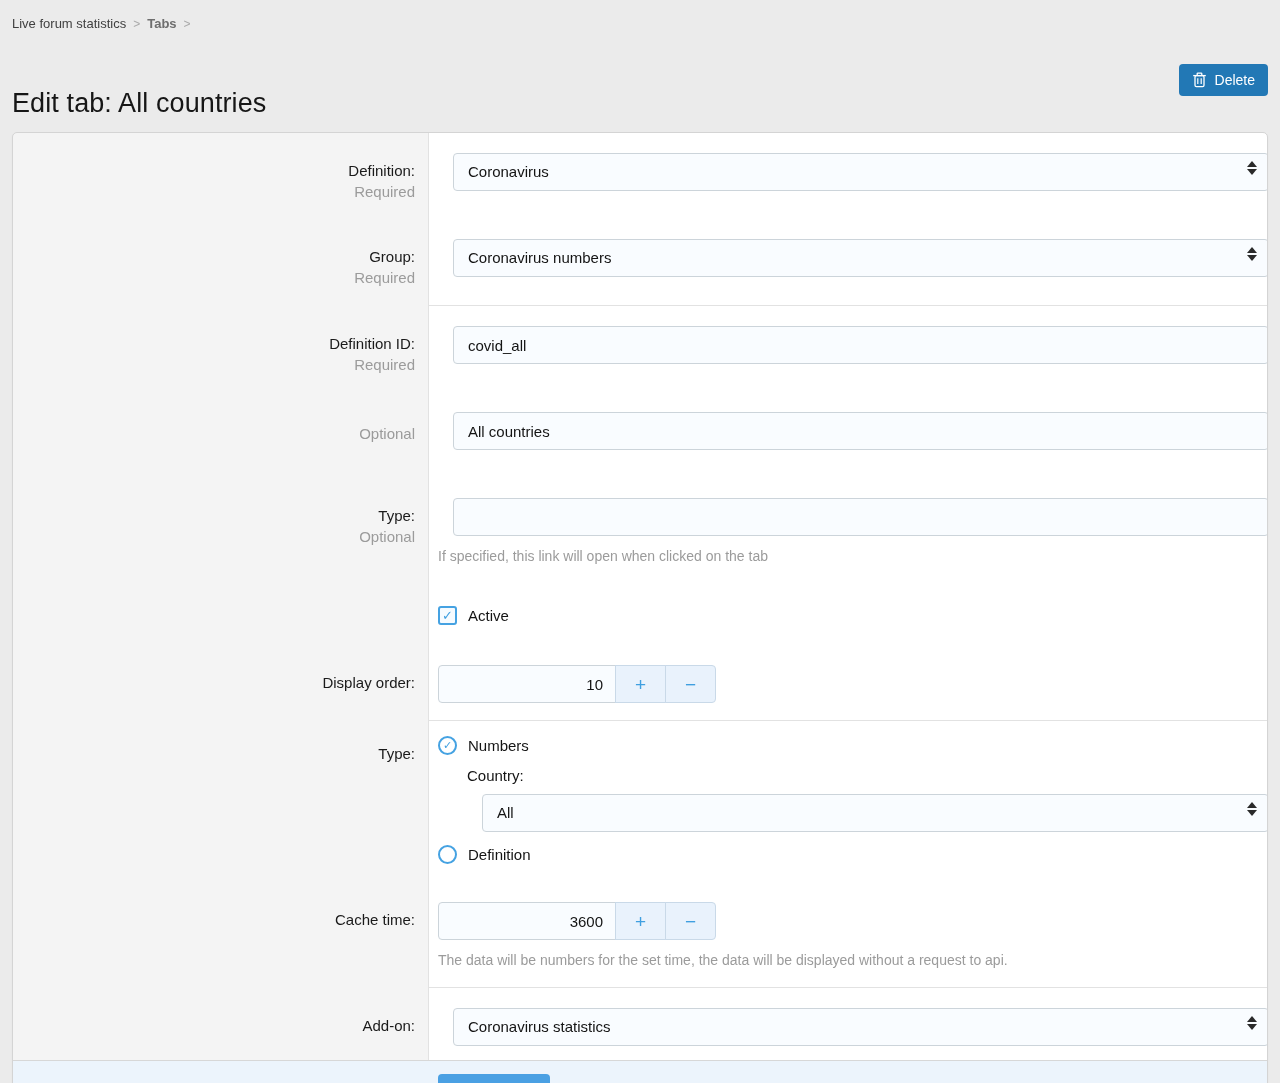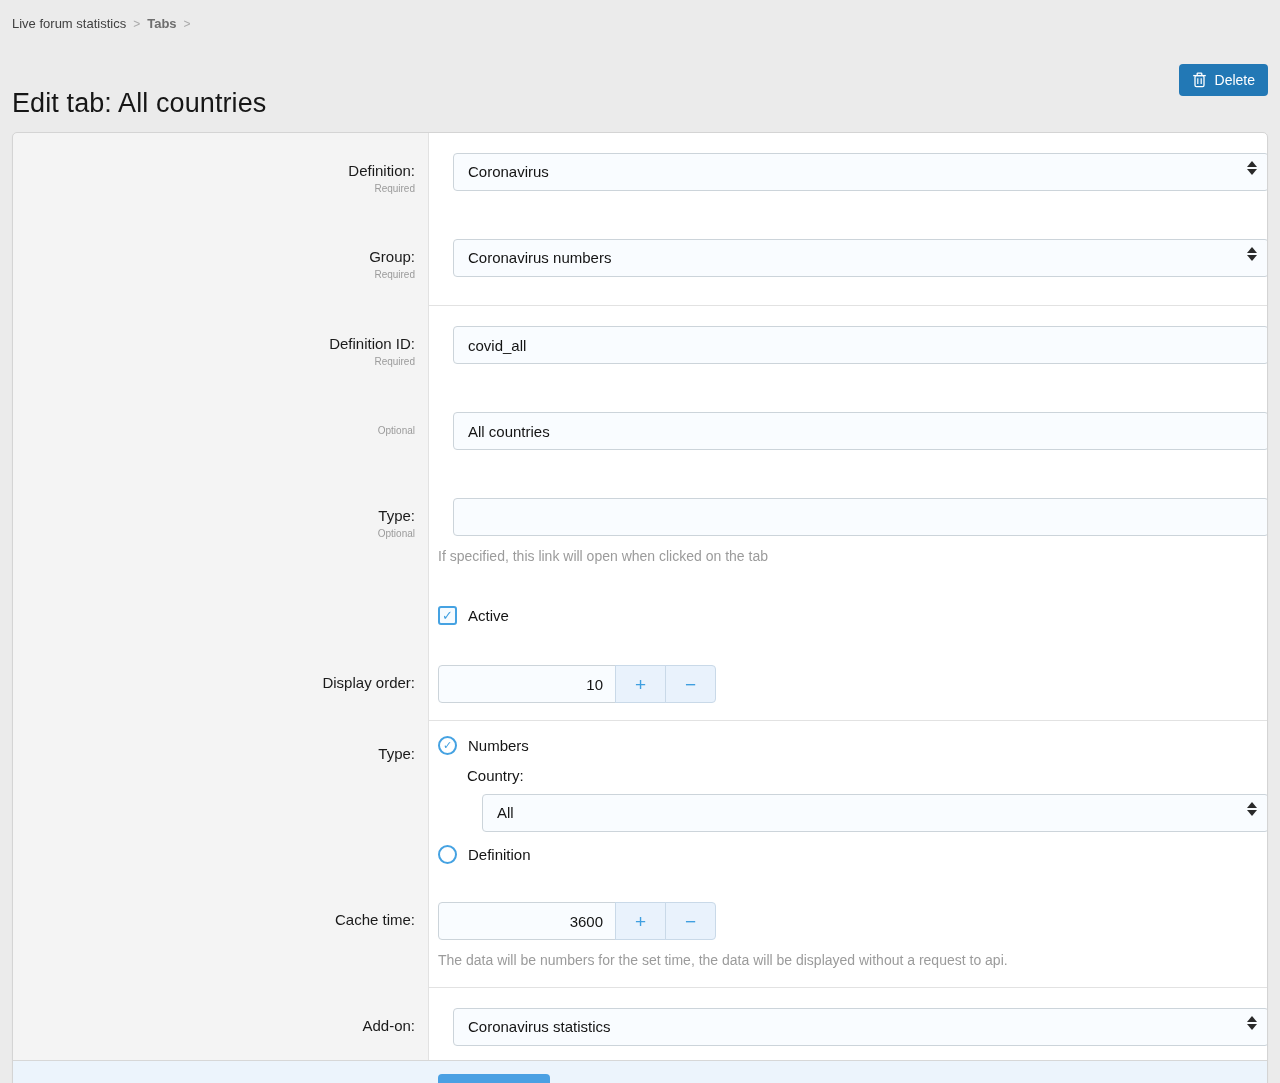--- a/index.html
+++ b/index.html
@@ -34,21 +34,21 @@
     border: 1px solid #d4d4d4;
     border-radius: 5px;
     overflow: hidden;
     background: linear-gradient(to right, #f4f4f4 0, #f4f4f4 415px, #e2e2e2 415px, #e2e2e2 416px, #ffffff 416px);
     box-shadow: 0 1px 2px rgba(0,0,0,0.04);
   }
 
   .frow { display: flex; }
   .cell-label { width: 415px; flex: 0 0 415px; text-align: right; padding: 29px 13px 0 0; }
   .cell-label .main { font-size: 15px; color: #1a1a1a; text-align: right; }
-  .cell-label .sub { font-size: 10px; color: #9b9b9b; margin-top: 4px; }
+  .cell-label .sub { font-size: 15px; color: #9b9b9b; margin-top: 4px; }
   .cell-control { flex: 1; padding: 20px 13px 28px 10px; min-width: 0; }
   .frow.divided .cell-control { border-bottom: 1px solid #e2e2e2; }
 
   
   .text-input, .select-box {
     width: 100%; height: 38px;
     background: #f9fcff;
     border: 1px solid #ccd4da;
     border-radius: 4px;
     font-size: 15px; color: #141414;

